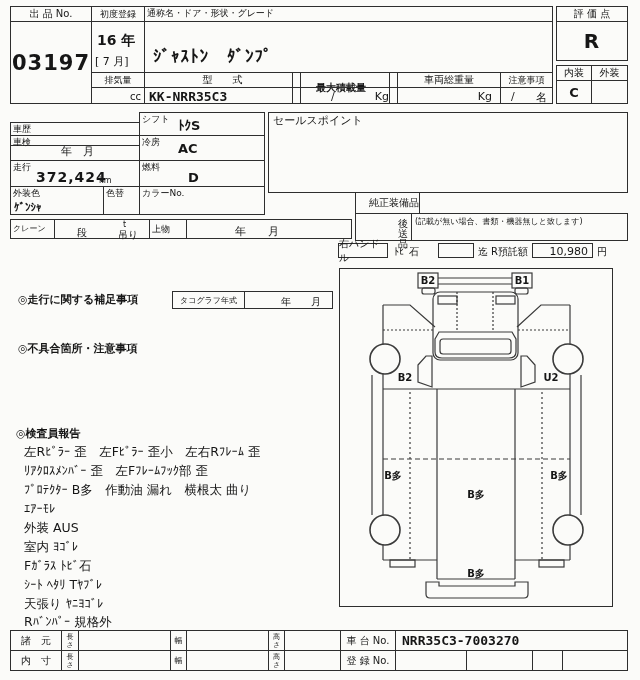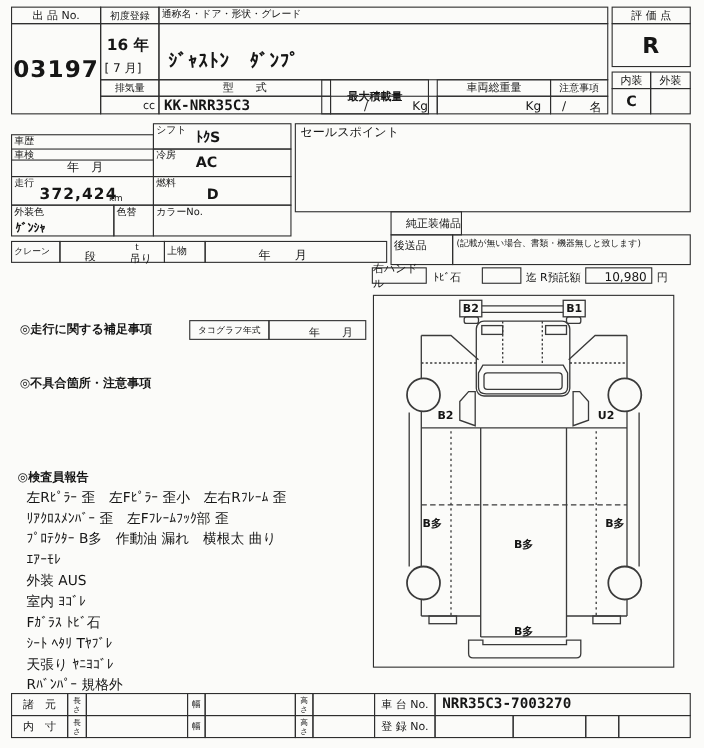--- a/index.html
+++ b/index.html
@@ -155,21 +155,21 @@
 
   <div class="cell" style="left:268px;top:112px;width:360px;height:81px;">
     <span class="corner-lbl" style="font-size:11px;top:3px;left:4px;text-align:center;">セールスポイント</span>
   </div>
 
   <div class="cell lbl-c" style="left:355px;top:192px;width:65px;height:22px;font-size:10px;justify-content:flex-end;">
       <span>純正装備品</span>
     </div>
 
   <div class="cell" style="left:355px;top:213px;width:57px;height:28px;">
-      <span class="corner-lbl" style="font-size:10px;top:5px;">後送品</span>
+      <span class="corner-lbl" style="font-size:10px;top:5px;margin-left:40px;">後送品</span>
     </div>
   <div class="cell" style="left:411px;top:213px;width:217px;height:28px;">
     <span class="txt" style="left:3px;top:2px;font-size:8px;">(記載が無い場合、書類・機器無しと致します)</span>
   </div>
 
   <div class="cell val-c" style="left:338px;top:243px;width:50px;height:15px;font-size:10px;">
       <span>右ハンドル</span>
     </div>
   <div class="txt" style="left:394px;top:245px;font-size:10px;">ﾄﾋﾞ石</div>
   <div class="cell" style="left:438px;top:243px;width:36px;height:15px;"></div>

